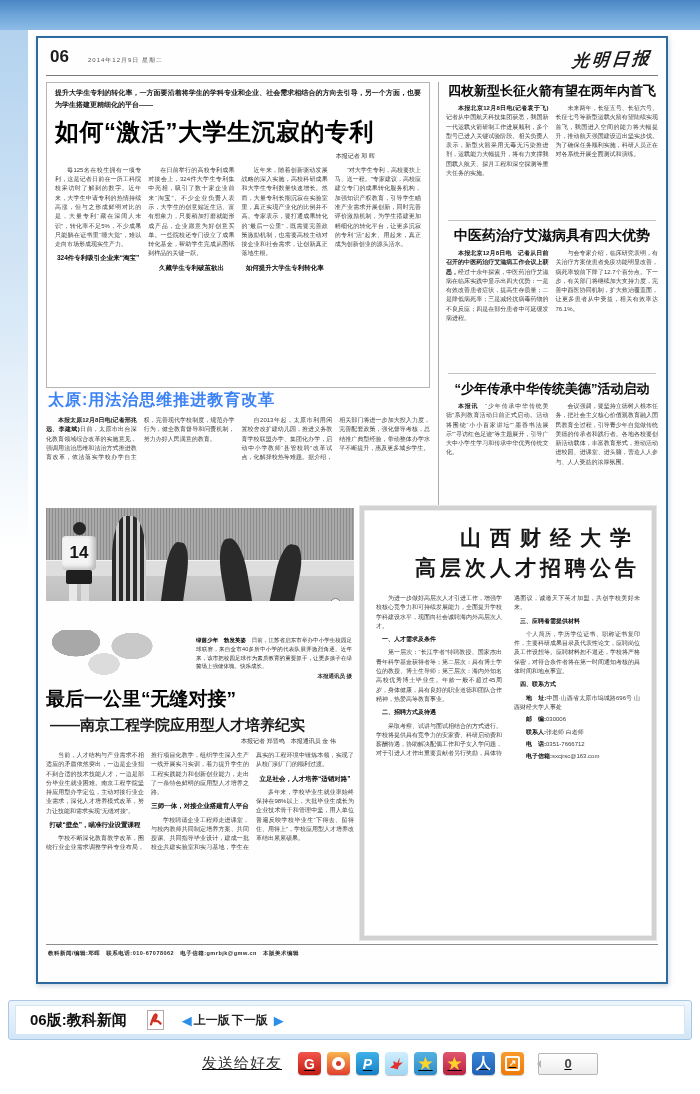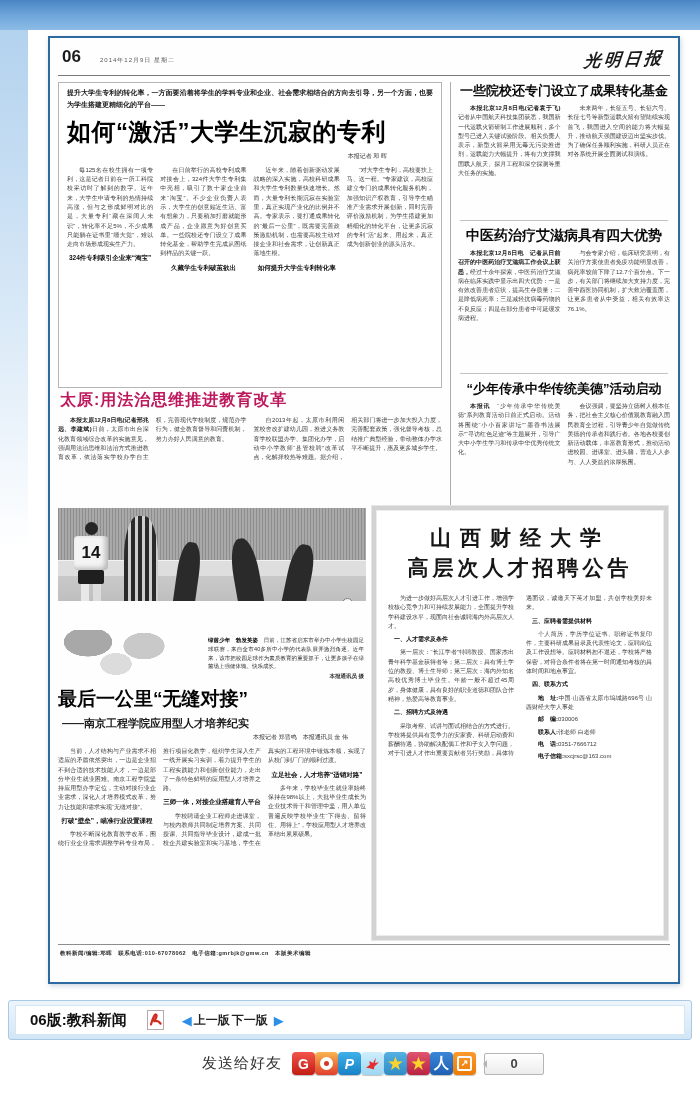--- a/index.html
+++ b/index.html
@@ -4,21 +4,21 @@
 <style>
   html,body{margin:0;padding:0;background:#fff;}
   .stage{position:relative;width:700px;height:1094px;background:#fff;overflow:hidden;
          font-family:"Liberation Sans",sans-serif;-webkit-font-smoothing:antialiased;}
   
   .top-band{position:absolute;left:0;top:0;width:700px;height:30px;
             background:linear-gradient(180deg,#4a86c4 0%,#6aa2d8 45%,#8cbce6 100%);}
   .left-band{position:absolute;left:0;top:30px;width:28px;height:520px;
              background:linear-gradient(180deg,#b3d2ee 0%,#d9e9f7 55%,#ffffff 100%);}
   .page{position:absolute;left:36px;top:36px;width:628px;height:944px;background:#fefefe;
-        border:2px solid #2d6aa0;box-shadow:1px 2px 5px rgba(60,90,130,.25);margin-left:12px;}
+        border:2px solid #2d6aa0;box-shadow:1px 2px 5px rgba(60,90,130,.25);}
   .paper{position:absolute;inset:0;overflow:hidden;}
   
   .pg-num{position:absolute;left:12px;top:9px;font-size:17px;font-weight:bold;color:#1c1c1c;}
   .pg-date{position:absolute;left:50px;top:18px;font-size:6px;color:#555;letter-spacing:1px;}
   .section-title{position:absolute;left:0;right:0;top:5px;text-align:center;font-size:23px;
                  font-weight:bold;color:#0d0d0d;letter-spacing:7px;}
   .paper-logo{position:absolute;right:14px;top:10px;font-family:"Liberation Serif",serif;
               font-style:italic;font-weight:bold;font-size:17px;color:#1b1b1b;
               transform:rotate(-2deg) skewX(-8deg);letter-spacing:3px;}
   .head-rule{position:absolute;left:8px;right:8px;top:37px;border-top:1.5px solid #7a7a7a;}
@@ -38,21 +38,21 @@
   
   .right-col{position:absolute;left:408px;top:44px;width:212px;}
   .r-art{position:relative;}
   .r-head{font-weight:800;color:#0a0a0a;text-align:center;margin:0 0 4px 0;}
   .r-head.sz13{font-size:13px;letter-spacing:0;}
   .r-head.sz14{font-size:14px;}
   .r-body{column-count:2;}
   .r-rule{border-top:1px solid #c2c2c2;margin:6px 2px;}
   
   .taiyuan{position:absolute;left:8px;top:352px;width:384px;height:114px;overflow:hidden;}
-  .ty-head{font-size:16px;font-weight:800;color:#be185d;margin:0 0 5px 2px;letter-spacing:1px;}
+  .ty-head{font-size:16px;font-weight:800;color:#3b82f6;margin:0 0 5px 2px;letter-spacing:1px;}
   .ty-body{column-count:4;height:86px;}
   
   .photo-block{position:absolute;left:8px;top:470px;width:308px;height:174px;}
   .photo{position:absolute;left:0;top:0;width:308px;height:93px;background:#bfbfbf;overflow:hidden;}
   .crowd{position:absolute;left:0;top:0;right:0;height:52px;
          background:repeating-linear-gradient(90deg,#8d8d8d 0 1px,#a9a9a9 1px 3px),
                     repeating-linear-gradient(0deg,rgba(255,255,255,.25) 0 2px,rgba(0,0,0,.12) 2px 4px);}
   .stand{position:absolute;left:0;top:52px;right:0;height:15px;background:#dedede;
          border-top:1px solid #f2f2f2;border-bottom:1px solid #9f9f9f;}
   .ground{position:absolute;left:0;top:68px;right:0;height:56px;background:linear-gradient(180deg,#c9c9c9,#b2b2b2);}
@@ -71,48 +71,48 @@
                      radial-gradient(ellipse 34px 22px at 86px 16px,#c0c0c0 0 60%,transparent 61%),
                      radial-gradient(ellipse 26px 18px at 58px 34px,#d7d7d7 0 60%,transparent 61%);
           opacity:.85;}
   .caption{position:absolute;left:150px;top:128px;width:156px;font-size:5.5px;line-height:1.6;
            text-align:justify;color:#2f2f2f;}
   .cap-lead{font-weight:bold;color:#000;}
   .credit{text-align:right;font-weight:bold;margin-top:1px;}
   
   .nanjing{position:absolute;left:8px;top:648px;width:308px;height:254px;overflow:hidden;}
   .nj-head{font-size:19px;font-weight:800;color:#050505;margin:0;white-space:nowrap;}
-  .nj-sub{font-size:11px;font-weight:bold;color:#1a1a1a;margin:4px 0 2px 4px;}
+  .nj-sub{font-size:15px;font-weight:bold;color:#1a1a1a;margin:4px 0 2px 4px;}
   .nj-byline{font-size:6px;color:#333;text-align:right;padding-right:18px;margin:2px 0 5px 0;}
   .nj-body{column-count:3;height:182px;}
   
   .announce{position:absolute;left:322px;top:468px;width:296px;height:434px;box-sizing:border-box;
             border:4px solid #d2d2d2;box-shadow:inset 0 0 0 1px #ececec,0 0 0 1px #e6e6e6;
             background:#fff;padding:12px 12px 8px;overflow:hidden;}
-  .an-title{font-family:"Liberation Serif",serif;font-weight:800;color:#161616;text-align:center;
+  .an-title{font-family:"Liberation Serif",serif;font-weight:800;color:#161616;text-align:right;
             font-size:21px;letter-spacing:9px;margin:2px 0;}
   .an-title.t2{letter-spacing:4px;}
   .an-body{margin-top:12px;column-count:2;column-gap:12px;height:330px;}
   .an-body .sec{font-weight:bold;text-indent:1em;color:#0c0c0c;margin:4px 0;}
   .contact{margin:1px 0;text-indent:0;}
   .contact b{color:#0c0c0c;}
   
   .pf-rule{position:absolute;left:8px;right:8px;top:906px;border-top:1px solid #8d8d8d;}
   .pf-text{position:absolute;left:10px;top:912px;font-size:5.5px;font-weight:bold;color:#2b2b2b;letter-spacing:.5px;}
   
   .navbar{position:absolute;left:8px;top:1000px;width:684px;height:40px;border:1px solid #a9c8e6;
           border-radius:3px;background:linear-gradient(180deg,#eef5fc,#d2e6f6);box-sizing:border-box;}
   .nav-inner{position:absolute;left:6px;top:4px;width:670px;height:30px;background:#fff;
              border:1px solid #d4e5f4;display:flex;align-items:center;gap:2px;padding-left:14px;box-sizing:border-box;}
   .nav-page-label{font-size:15px;font-weight:bold;color:#111;}
   .pdf-icon{margin-left:18px;cursor:pointer;display:inline-flex;}
   .nav-arrow{font-size:13px;color:#2b8fe8;margin-left:4px;}
   .nav-link{font-size:12px;font-weight:bold;color:#222;cursor:pointer;}
   
-  .share-row{position:absolute;left:202px;top:1052px;display:flex;align-items:center;}
+  .share-row{position:absolute;left:202px;top:1052px;display:flex;align-items:center;gap:6px;text-decoration:underline;}
   .share-label{font-size:15px;color:#333;margin-right:10px;letter-spacing:1px;}
   .sicon{width:23px;height:23px;border-radius:4px;display:flex;align-items:center;justify-content:center;
          color:#fff;font-weight:800;font-size:14px;cursor:pointer;position:relative;box-shadow:0 1px 1px rgba(0,0,0,.25);}
   .si-g{background:linear-gradient(180deg,#f2554b,#c21d14);}
   .si-weibo{background:linear-gradient(180deg,#f7b64f,#e23e2e);}
   .eye{width:13px;height:13px;border-radius:50%;background:#fff;display:flex;align-items:center;justify-content:center;}
   .eye b{width:5px;height:5px;border-radius:50%;background:#d4382a;}
   .si-p{background:linear-gradient(180deg,#3fb1e8,#1781c6);font-style:italic;}
   .si-tqq{background:linear-gradient(180deg,#cfeefc,#9ed6f2);}
   .bird{width:13px;height:12px;background:#e23030;clip-path:polygon(0 85%,30% 60%,25% 30%,55% 45%,75% 0,70% 45%,100% 40%,65% 75%,60% 100%,30% 90%);}
@@ -155,21 +155,21 @@
           <p>近年来，随着创新驱动发展战略的深入实施，高校科研成果和大学生专利数量快速增长。然而，大量专利长期沉寂在实验室里，真正实现产业化的比例并不高。专家表示，要打通成果转化的“最后一公里”，既需要完善政策激励机制，也需要高校主动对接企业和社会需求，让创新真正落地生根。</p>
           <div class="sub">如何提升大学生专利转化率</div>
           <p>“对大学生专利，高校要扶上马、送一程。”专家建议，高校应建立专门的成果转化服务机构，加强知识产权教育，引导学生瞄准产业需求开展创新，同时完善评价激励机制，为学生搭建更加精细化的转化平台，让更多沉寂的专利“活”起来、用起来，真正成为创新创业的源头活水。</p>
         </div>
       </div>
 
       <div class="v-divider"></div>
 
       <div class="right-col">
         <div class="r-art">
-          <div class="r-head sz13">一些院校还专门设立了成果转化基金</div>
+          <div class="r-head sz13">四枚新型长征火箭有望在两年内首飞</div>
           <div class="cols r-body" style="height:110px;">
             <p><span class="dl">本报北京12月8日电(记者袁于飞)</span><span>记者从中国航天科技集团获悉，我国新一代运载火箭研制工作进展顺利，多个型号已进入关键试验阶段。相关负责人表示，新型火箭采用无毒无污染推进剂，运载能力大幅提升，将有力支撑我国载人航天、探月工程和深空探测等重大任务的实施。</span></p>
             <p>未来两年，长征五号、长征六号、长征七号等新型运载火箭有望陆续实现首飞，我国进入空间的能力将大幅提升，推动航天强国建设迈出坚实步伐。为了确保任务顺利实施，科研人员正在对各系统开展全面测试和演练。</p>
           </div>
           <div class="r-rule"></div>
         </div>
         <div class="r-art">
           <div class="r-head sz14">中医药治疗艾滋病具有四大优势</div>
           <div class="cols r-body" style="height:118px;">
             <p><span class="dl">本报北京12月8日电　记者从日前召开的中医药治疗艾滋病工作会议上获悉，</span><span>经过十余年探索，中医药治疗艾滋病在临床实践中显示出四大优势：一是有效改善患者症状，提高生存质量；二是降低病死率；三是减轻抗病毒药物的不良反应；四是在部分患者中可延缓发病进程。</span></p>

